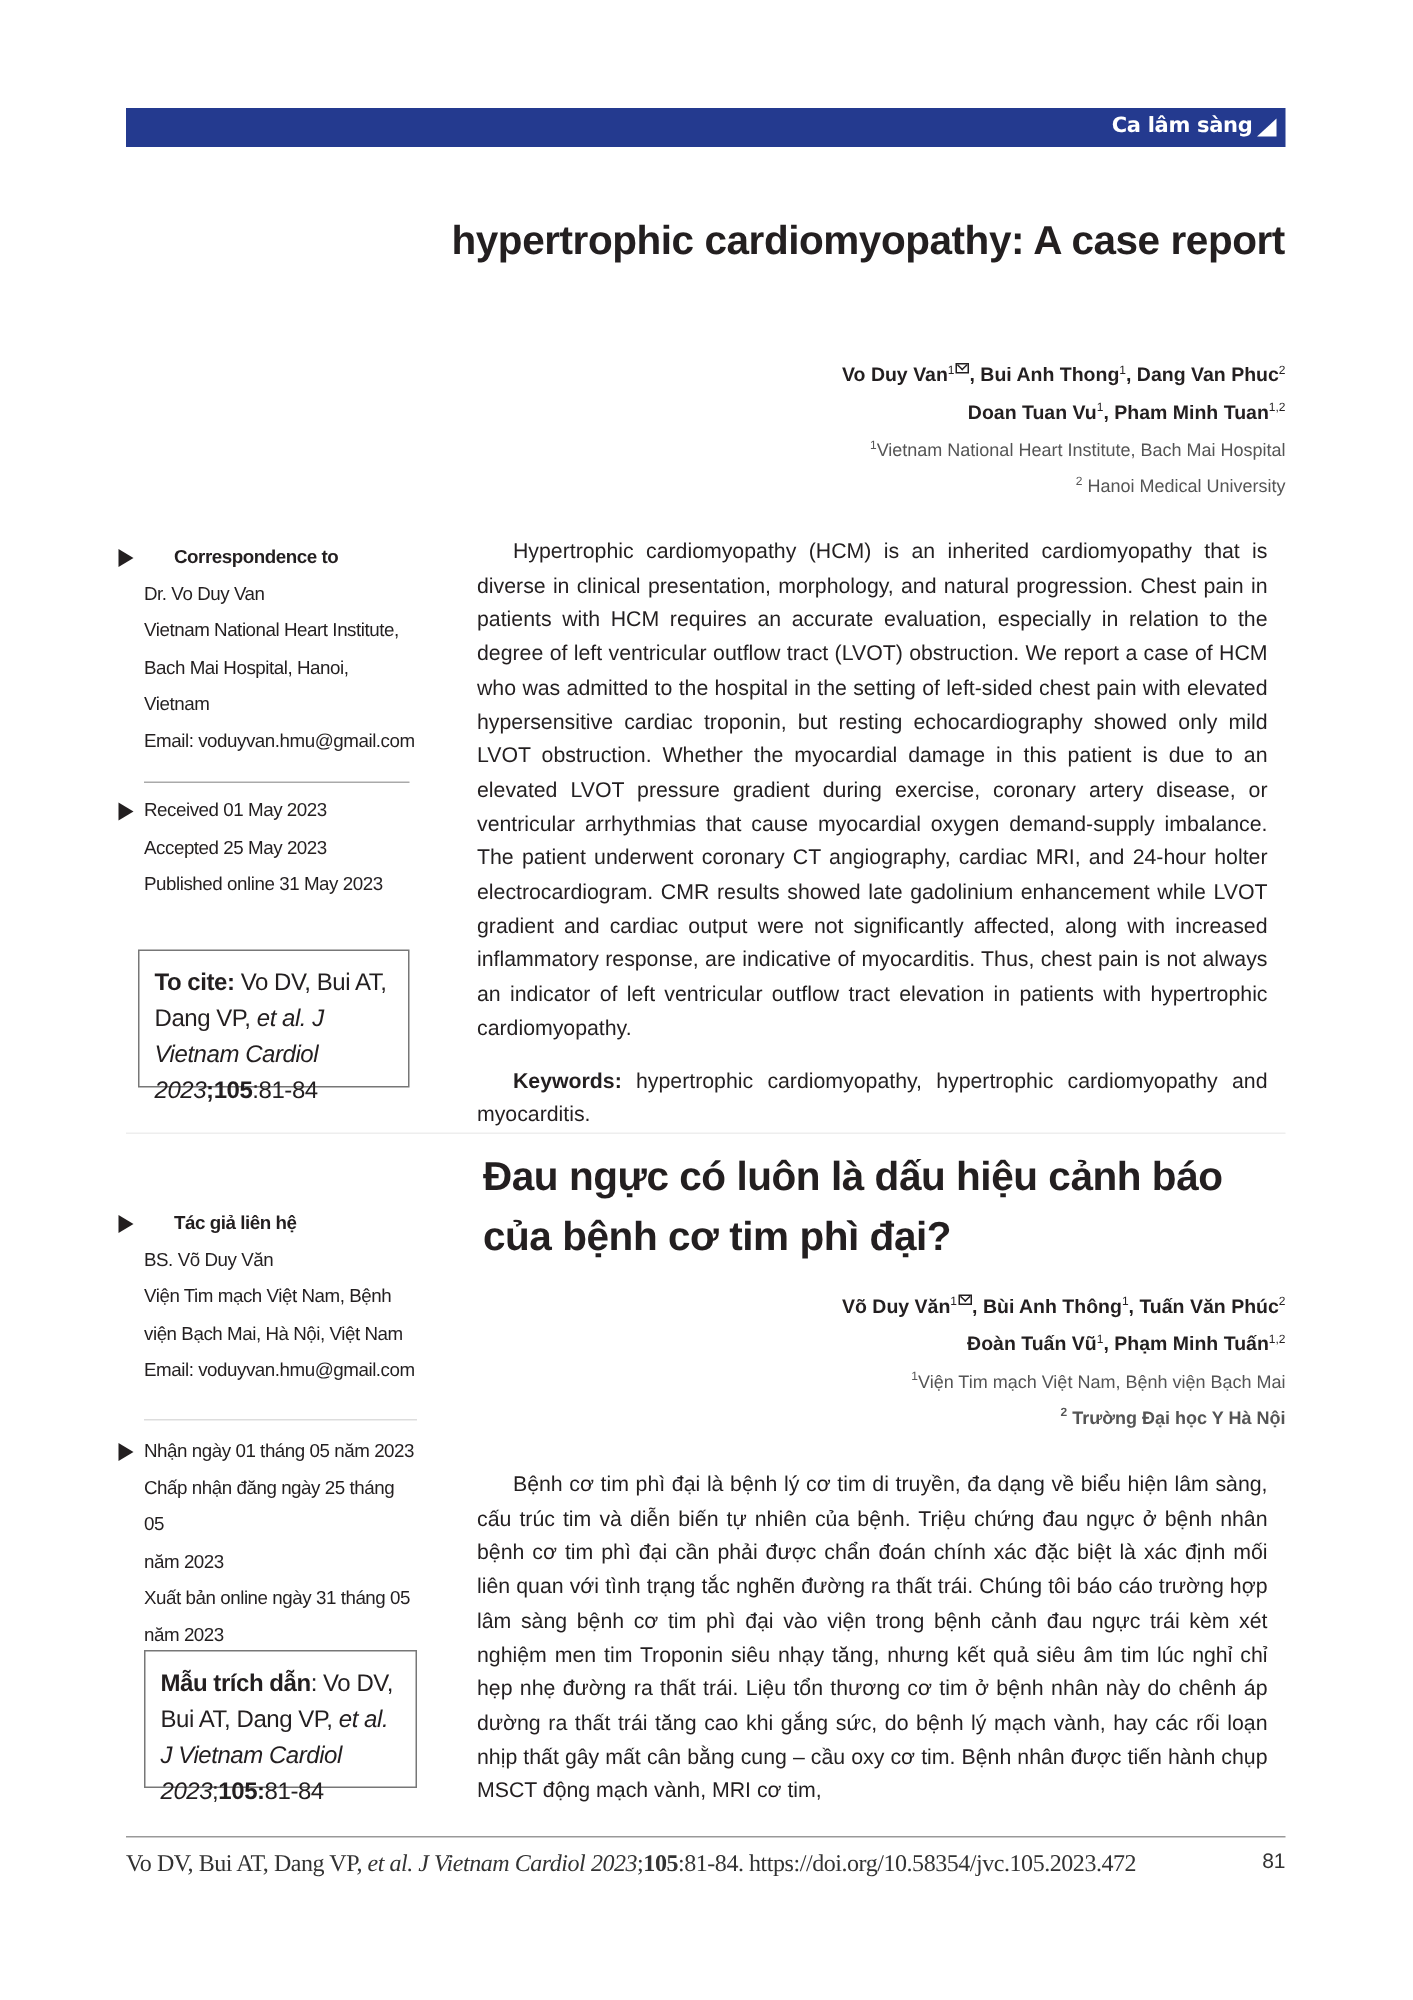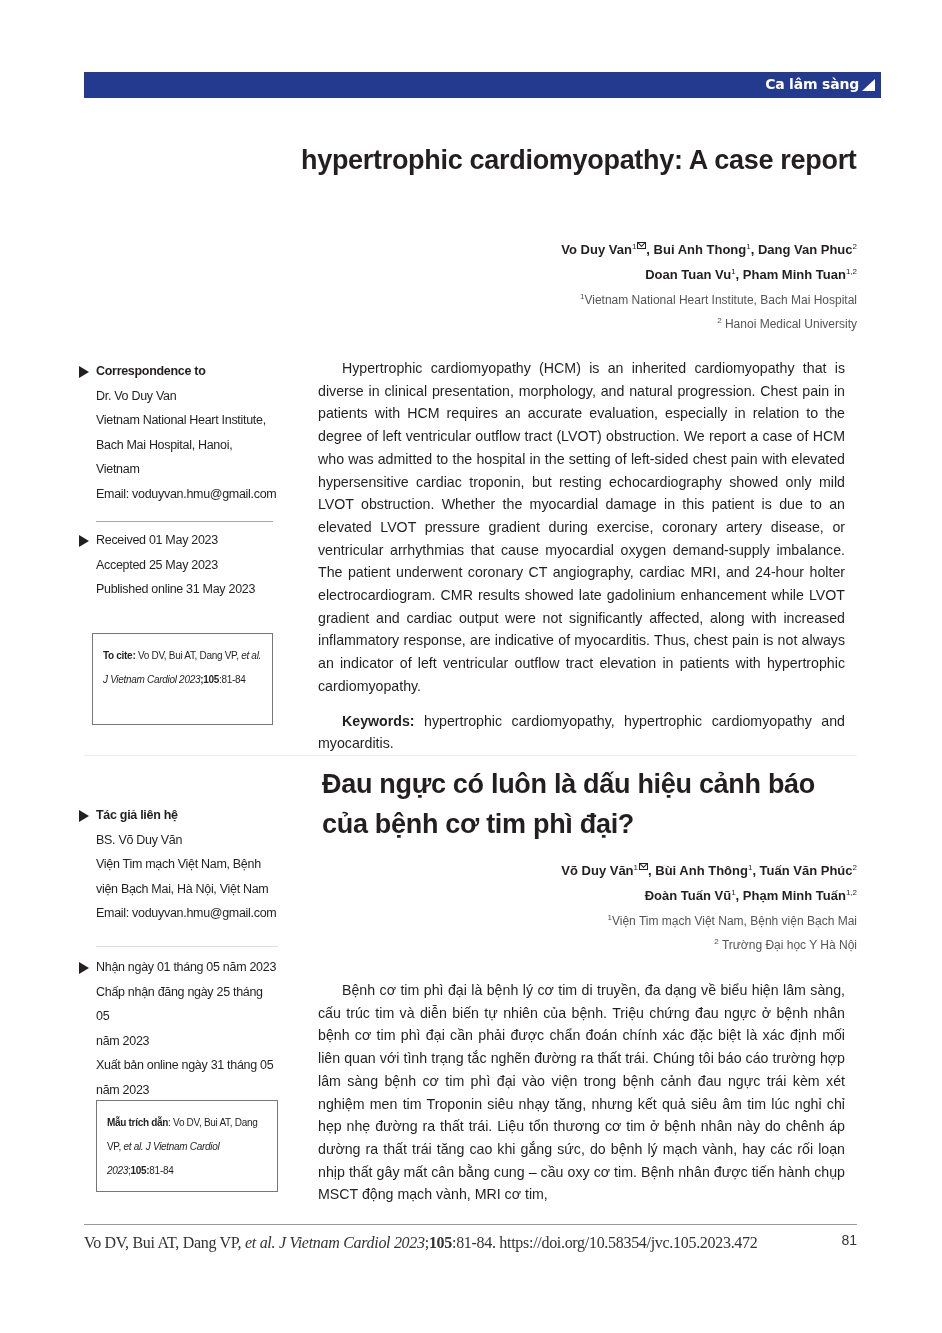--- a/index.html
+++ b/index.html
@@ -5,21 +5,20 @@
     html, body { margin: 0; padding: 0; background: #ffffff; }
     body {
       width: 942px; height: 1333px; position: relative; overflow: hidden;
       font-family: "Liberation Sans", sans-serif; color: #231f20;
     }
     .abs { position: absolute; }
     
     .banner {
       left: 84px; top: 72px; width: 773px; height: 26px;
       background: #243a8f;
-      padding-left: 24px;
     }
     .banner-label {
       position: absolute; right: 22px; top: 4px;
       color: #ffffff; font-weight: bold; font-size: 14px;
       font-family: "DejaVu Sans", sans-serif; letter-spacing: -0.2px;
     }
     .banner-tri {
       position: absolute; right: 6px; top: 7px; width: 0; height: 0;
       border-left: 13px solid transparent; border-bottom: 12px solid #ffffff;
     }
@@ -48,31 +47,31 @@
     }
     .body-text p { margin: 12px; text-indent: 24px; }
     .abstract { left: 306px; top: 345px; width: 551px; }
     .abstract-vi { left: 306px; top: 967px; width: 551px; }
     .kw-label { font-weight: bold; }
     
     .side {
       font-family: "Liberation Sans", sans-serif; font-size: 12.5px; line-height: 24.5px;
       color: #231f20; letter-spacing: -0.3px;
     }
-    .side .head { font-weight: bold; }
+    .side .head { font-weight: bold; margin-left: 20px; }
     .side-block { left: 96px; width: 182px; }
     .bullet {
       position: absolute; left: -17px; top: 7px; width: 0; height: 0;
       border-top: 6px solid transparent; border-bottom: 6px solid transparent;
       border-left: 10px solid #231f20;
     }
     .hr-left { height: 1px; background: #aaa; }
     .cite-box {
       border: 1.5px solid #777; padding: 10px 10px 8px 10px; box-sizing: border-box;
-      font-family: "Liberation Sans", sans-serif; font-size: 10px; line-height: 24px;
+      font-family: "Liberation Sans", sans-serif; font-size: 16px; line-height: 24px;
       color: #231f20; letter-spacing: -0.3px;
     }
     .cite-box .b { font-weight: bold; }
     .cite-box .i { font-style: italic; }
     
     .section-hr { left: 84px; top: 755px; width: 773px; height: 1px; background: #eee; }
     
     .footer-hr { left: 84px; top: 1224px; width: 773px; height: 1px; background: #999; }
     .footer-text {
       left: 84px; top: 1234px; font-size: 16px; color: #333;
@@ -151,21 +150,21 @@
 
 <div class="abs authors" style="top:856px;">
   <span>Võ Duy Văn</span><sup>1</sup><span class="mail-icon"></span><span>, Bùi Anh Thông</span><sup>1</sup><span>, Tuấn Văn Phúc</span><sup>2</sup>
 </div>
 <div class="abs authors" style="top:881px;">
   <span>Đoàn Tuấn Vũ</span><sup>1</sup><span>, Phạm Minh Tuấn</span><sup>1,2</sup>
 </div>
 <div class="abs affil" style="top:906px;">
   <sup>1</sup><span>Viện Tim mạch Việt Nam, Bệnh viện Bạch Mai</span>
 </div>
-<div class="abs affil" style="top:930px;">
+<div class="abs affil" style="top:930px;font-weight:bold;">
   <sup>2</sup><span> Trường Đại học Y Hà Nội</span>
 </div>
 
 <div class="abs side side-block" style="top:803px;">
   <span class="bullet"></span>
   <div class="head">Tác giả liên hệ</div>
   <div>BS. Võ Duy Văn</div>
   <div>Viện Tim mạch Việt Nam, Bệnh</div>
   <div>viện Bạch Mai, Hà Nội, Việt Nam</div>
   <div>Email: voduyvan.hmu@gmail.com</div>

